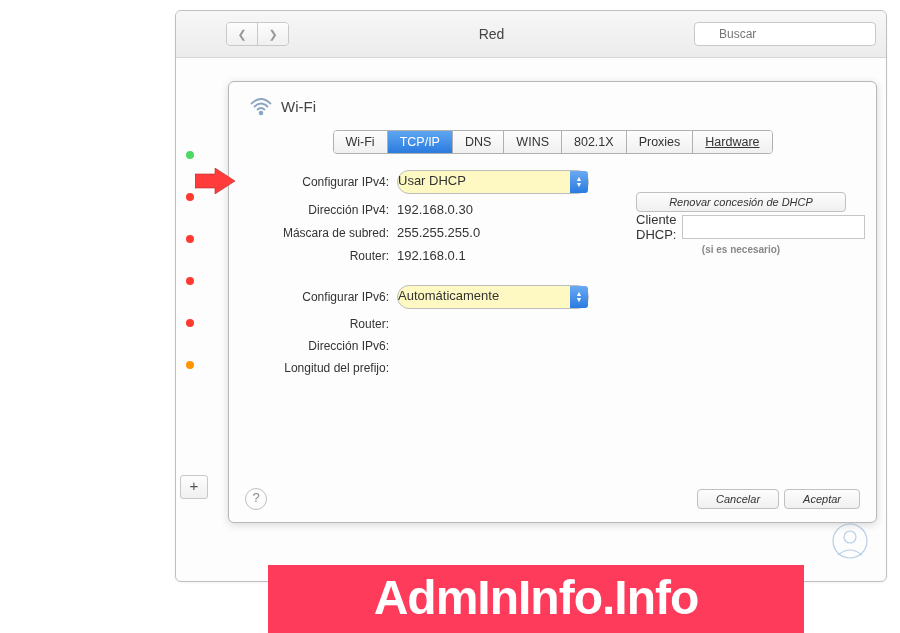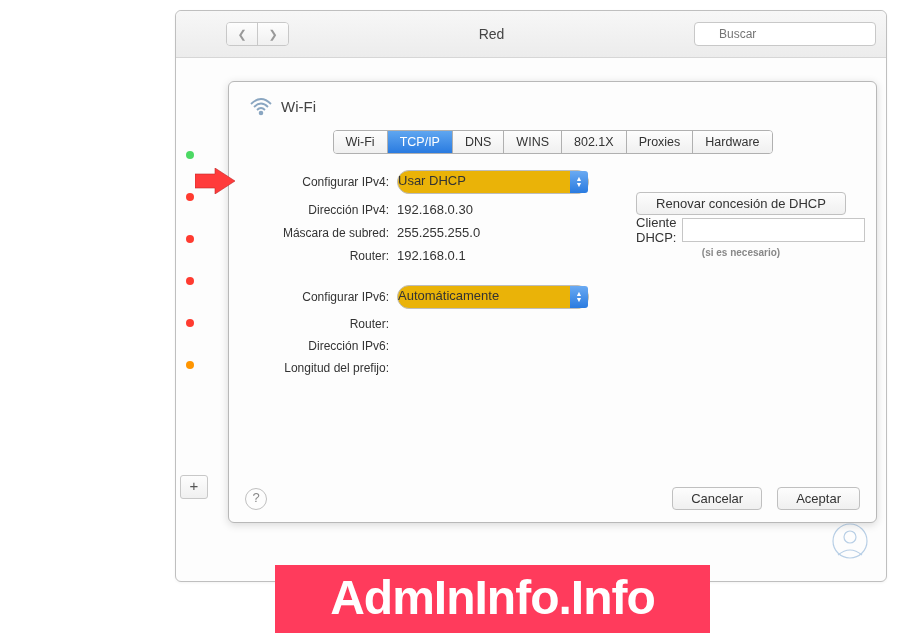--- a/index.html
+++ b/index.html
@@ -136,21 +136,21 @@
     width: fit-content;
     font-size: 12.5px;
   }
   .tab {
     padding: 4px 12px;
     border-right: 1px solid #b0b0b0;
     background: linear-gradient(#fdfdfd,#f0f0f0);
     color: #333;
     cursor: default;
   }
-  .tab:last-child { border-right: none; }
+  .tab:last-child { border-right: none; text-decoration: underline; }
   .tab.active {
     background: linear-gradient(#5fa6f0, #2a7be0);
     color: #fff;
   }
   .content {
     padding: 0 30px;
     position: relative;
   }
   .row {
     display: flex;
@@ -167,21 +167,21 @@
   }
   .val {
     font-size: 13px;
     color: #333;
   }
   .select {
     width: 190px;
     height: 22px;
     border: 1px solid #bdbdbd;
     border-radius: 12px;
-    background: #eab308;
+    background: #fef9c3;
     position: relative;
     line-height: 20px;
     font-size: 13px;
   }
   .select .cap {
     position: absolute;
     right: 0;
     top: 0;
     width: 18px;
     height: 100%;
@@ -200,23 +200,24 @@
     position: absolute;
     right: 30px;
     top: 22px;
     width: 210px;
   }
   .mac-btn {
     border: 1px solid #c0c0c0;
     border-radius: 4px;
     background: linear-gradient(#fdfdfd,#f0f0f0);
     padding: 3px 10px;
-    font-size: 13px;
+    font-size: 11px;
     text-align: center;
     color: #333;
+    font-style: italic;
   }
   .dhcp-row {
     display: flex;
     align-items: center;
     margin-top: 0;
   }
   .dhcp-row .lbl2 {
     font-size: 13px;
     margin-right: 6px;
   }
@@ -253,21 +254,21 @@
     border: 1px solid #c0c0c0;
     border-radius: 50%;
     color: #888;
     font-size: 13px;
     text-align: center;
     line-height: 18px;
   }
   .footer-btns {
     margin-left: auto;
     display: flex;
-    gap: 15px;
+    gap: 5px;
   }
   .footer-btns .mac-btn { padding: 3px 18px; }
   .bg-btns {
     position: absolute;
     bottom: 26px;
     right: 30px;
     display: flex;
     gap: 40px;
     color: #14532d;
     font-size: 12.5px;
@@ -277,22 +278,22 @@
     position: absolute;
     right: 18px;
     bottom: 22px;
     width: 36px;
     height: 36px;
   }
   .avatar svg { width: 36px; height: 36px; stroke: #b8cfe6; fill: none; }
   .watermark {
     position: absolute;
     bottom: 0;
-    left: 275px;
-    width: 435px;
+    left: 268px;
+    width: 536px;
     height: 68px;
     background: #ff3b5c;
     color: #fff;
     font-family: Arial, sans-serif;
     font-size: 48px;
     font-weight: bold;
     line-height: 66px;
     text-align: center;
     letter-spacing: -1px;
   }

